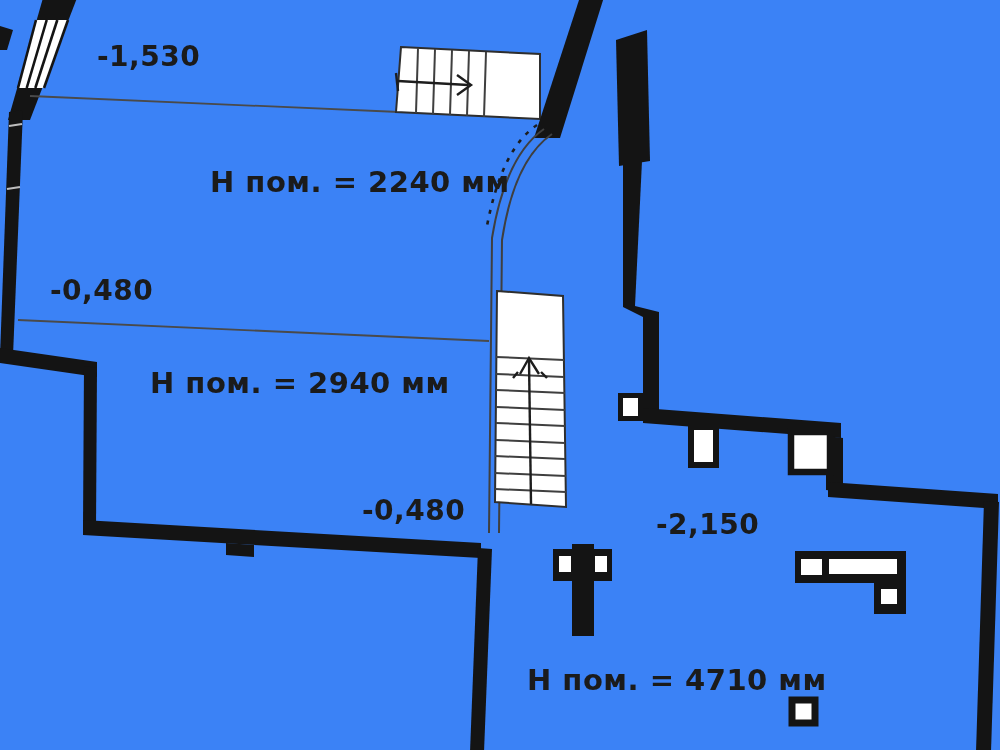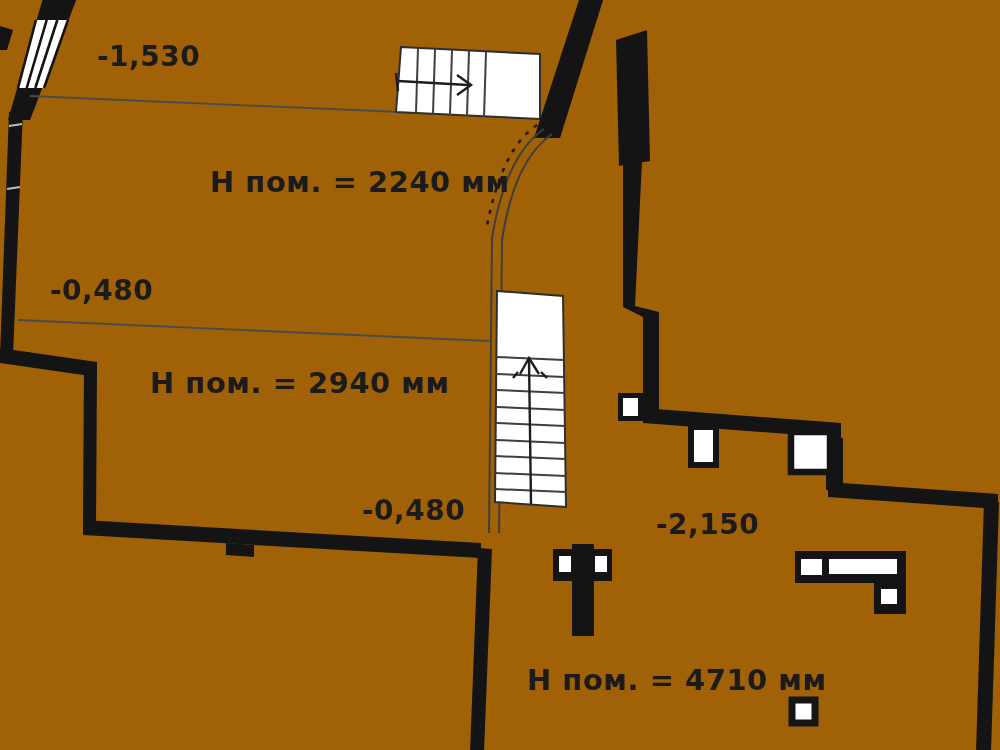--- a/index.html
+++ b/index.html
@@ -1,16 +1,16 @@
 <!DOCTYPE html>
 <html><head>
 <meta charset="utf-8">
 <style>
   html,body{margin:0;padding:0;background:#ffffff;}
-  #stage{position:relative;width:1000px;height:750px;overflow:hidden;background:#a16207;}
+  #stage{position:relative;width:1000px;height:750px;overflow:hidden;background:#3b82f6;}
   svg{display:block;}
   .wall{fill:#141414;stroke:none;}
   .thin{stroke:#3f3f3f;stroke-width:2;fill:none;}
   .thin15{stroke:#4a4a4a;stroke-width:1.8;fill:none;}
   .shaft{stroke:#2e2e2e;stroke-width:2;fill:#ffffff;}
   .dash{stroke:#1d1d1d;stroke-width:2.6;fill:none;stroke-dasharray:4 7;}
   .arrow{stroke:#1d1d1d;stroke-width:2.4;fill:none;}
   .colbox{fill:#ffffff;stroke:#141414;}
   .white{fill:#ffffff;stroke:none;}
   .winline{stroke:#141414;stroke-width:2.6;}

